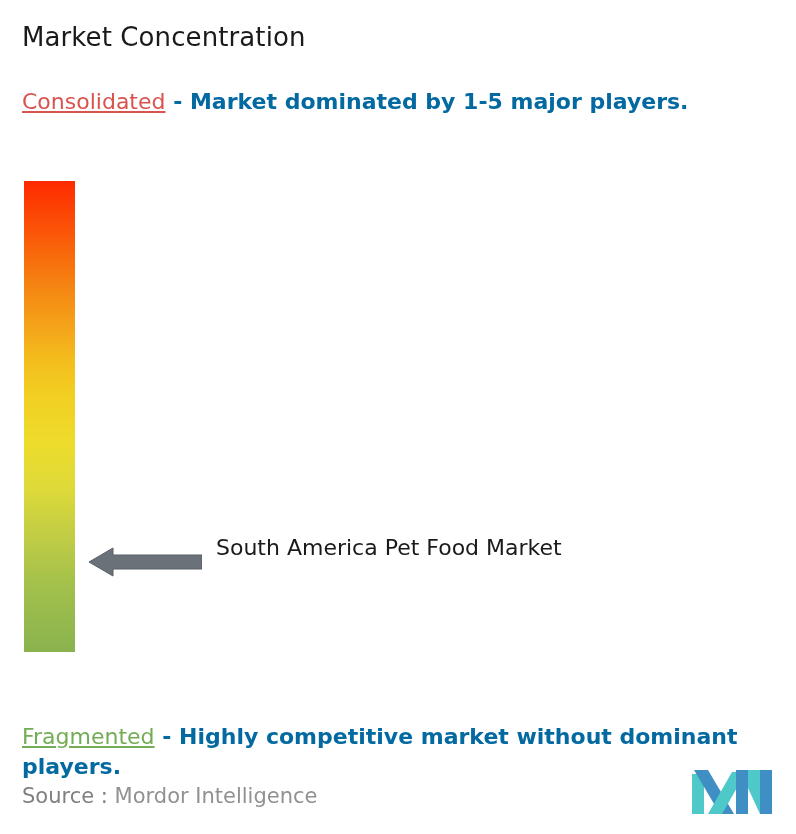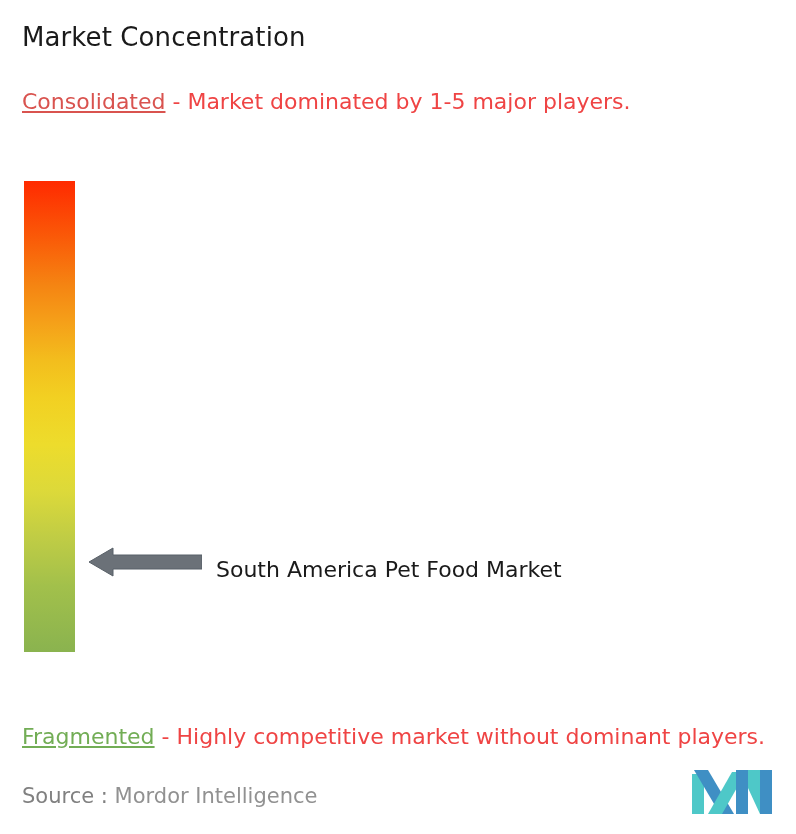--- a/index.html
+++ b/index.html
@@ -50,21 +50,21 @@
     top: 687px;
     width: 772px;
     margin-top: 35px;
   }
   .legend-key {
     font-size: 22px;
     text-decoration: underline;
   }
   .legend-key.consolidated { color: #d9534f; }
   .legend-key.fragmented   { color: #72ad55; }
-  .legend-desc { color: #ef4444; }
+  .legend-desc { color: #0369a1; font-weight: bold; }
 
   
   .gradient-bar {
     position: absolute;
     left: 24px;
     top: 181px;
     width: 51px;
     height: 471px;
     background: linear-gradient(
       to bottom,
@@ -86,21 +86,21 @@
   .callout-arrow {
     position: absolute;
     left: 89px;
     top: 545px;
     width: 113px;
     height: 34px;
   }
   .callout-label {
     position: absolute;
     left: 216px;
-    top: 552px;
+    top: 530px;
     width: 420px;
     font-size: 22px;
     line-height: 35px;
     color: #1a1a1a;
   }
 
   
   .source-line {
     position: absolute;
     left: 22px;

